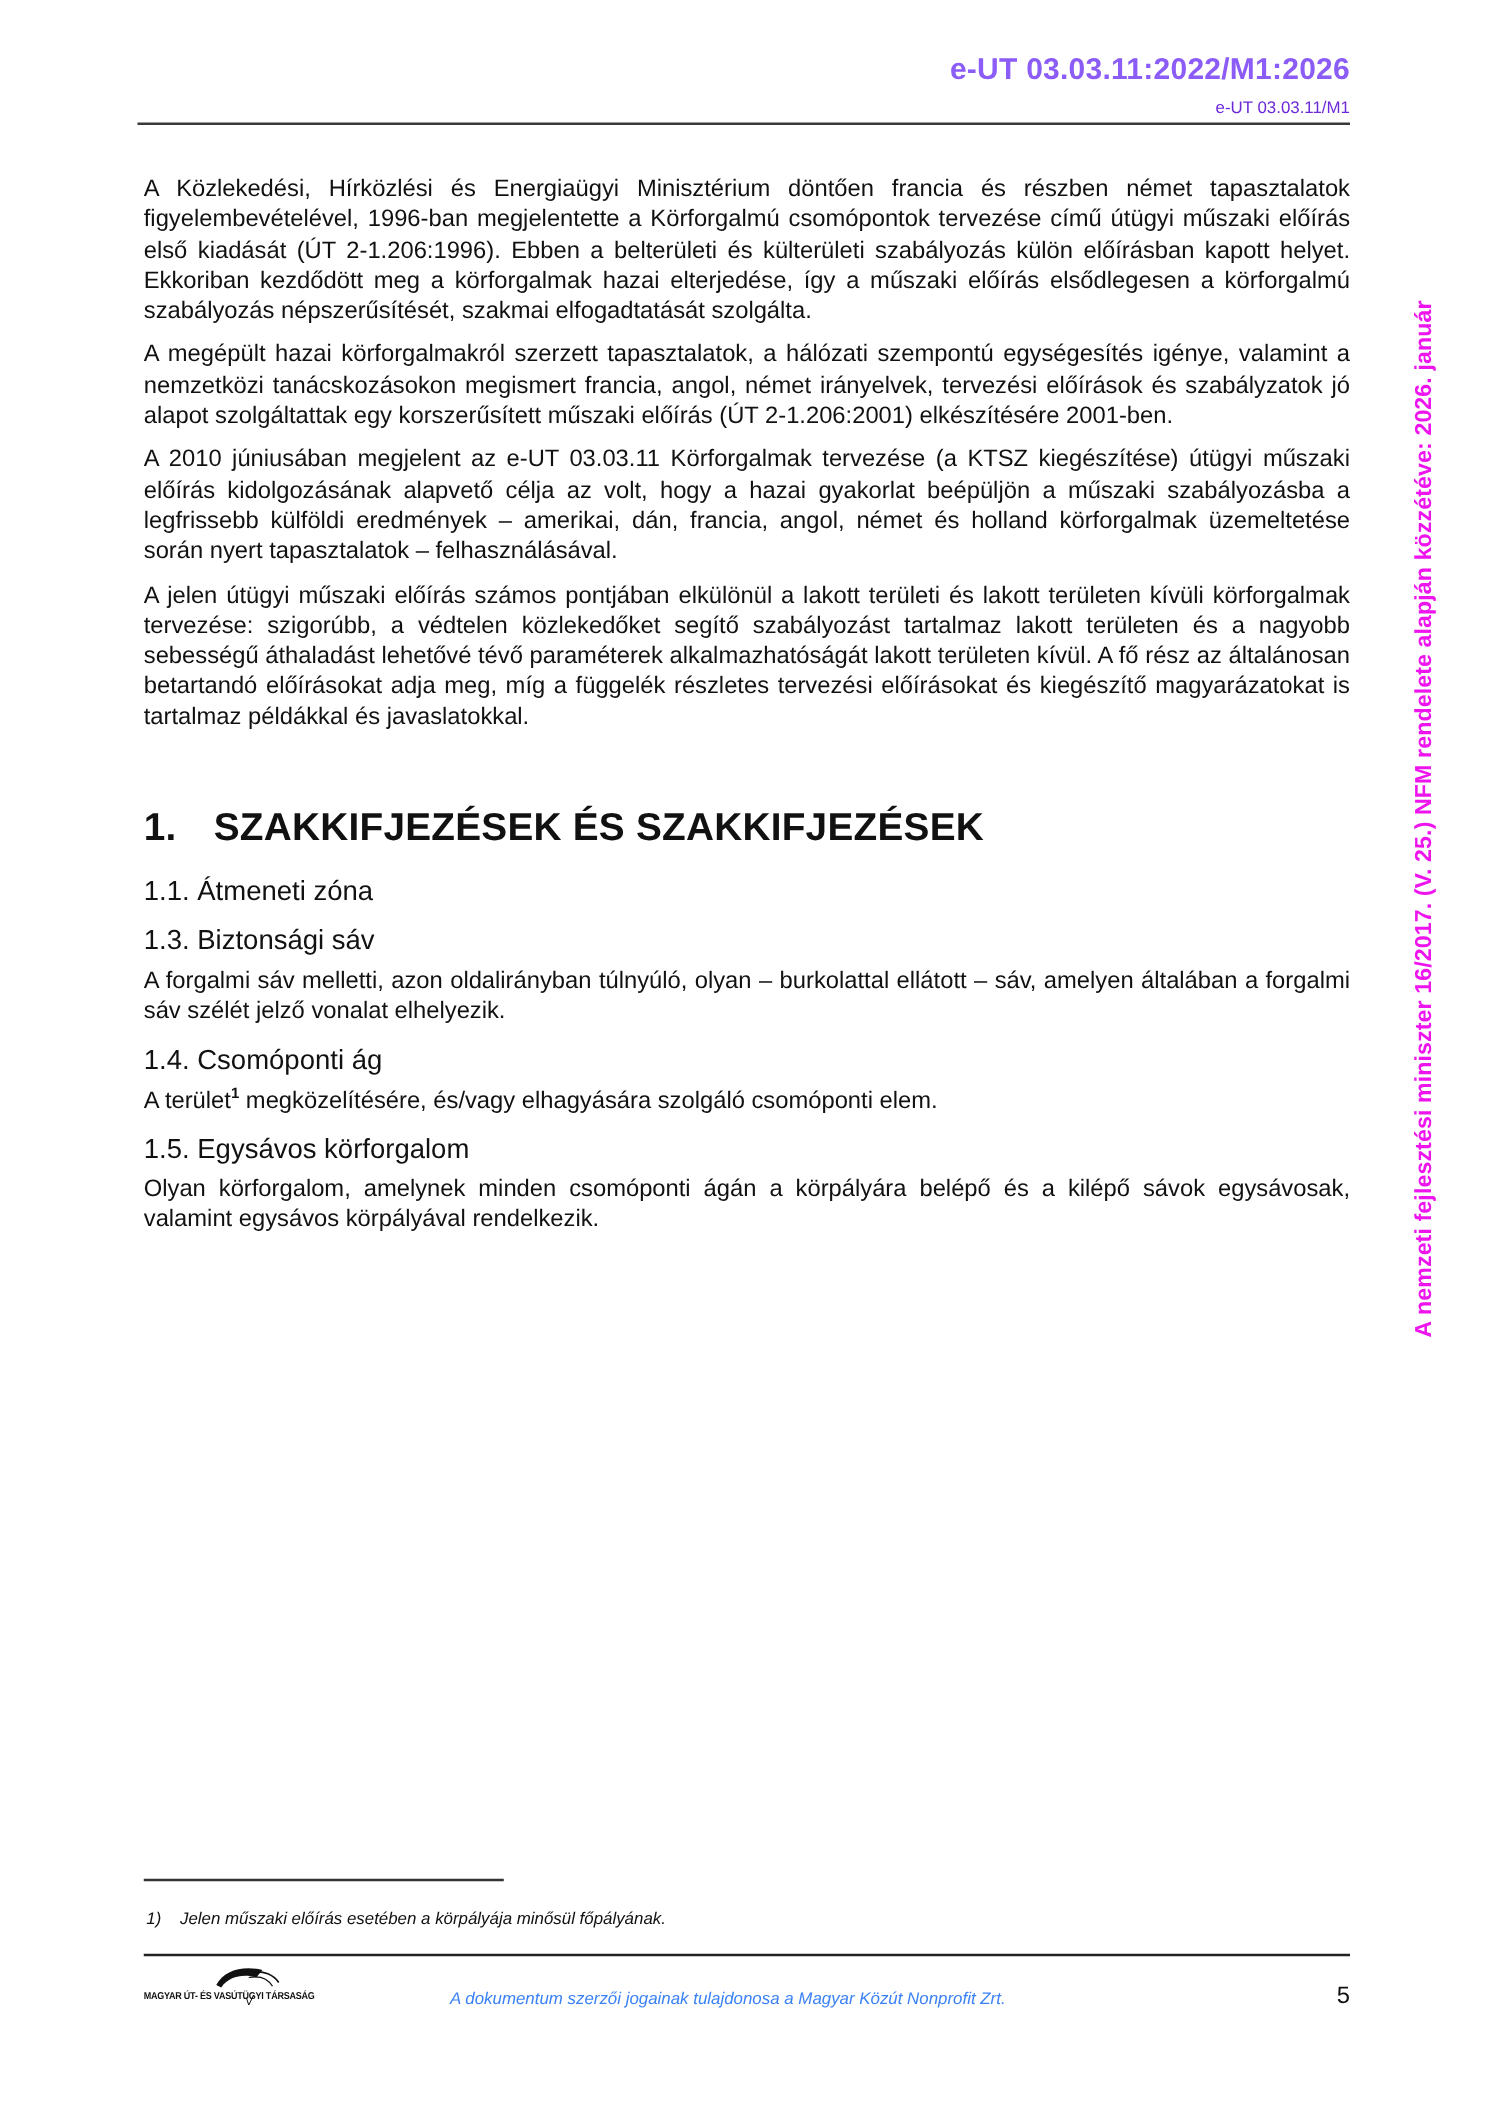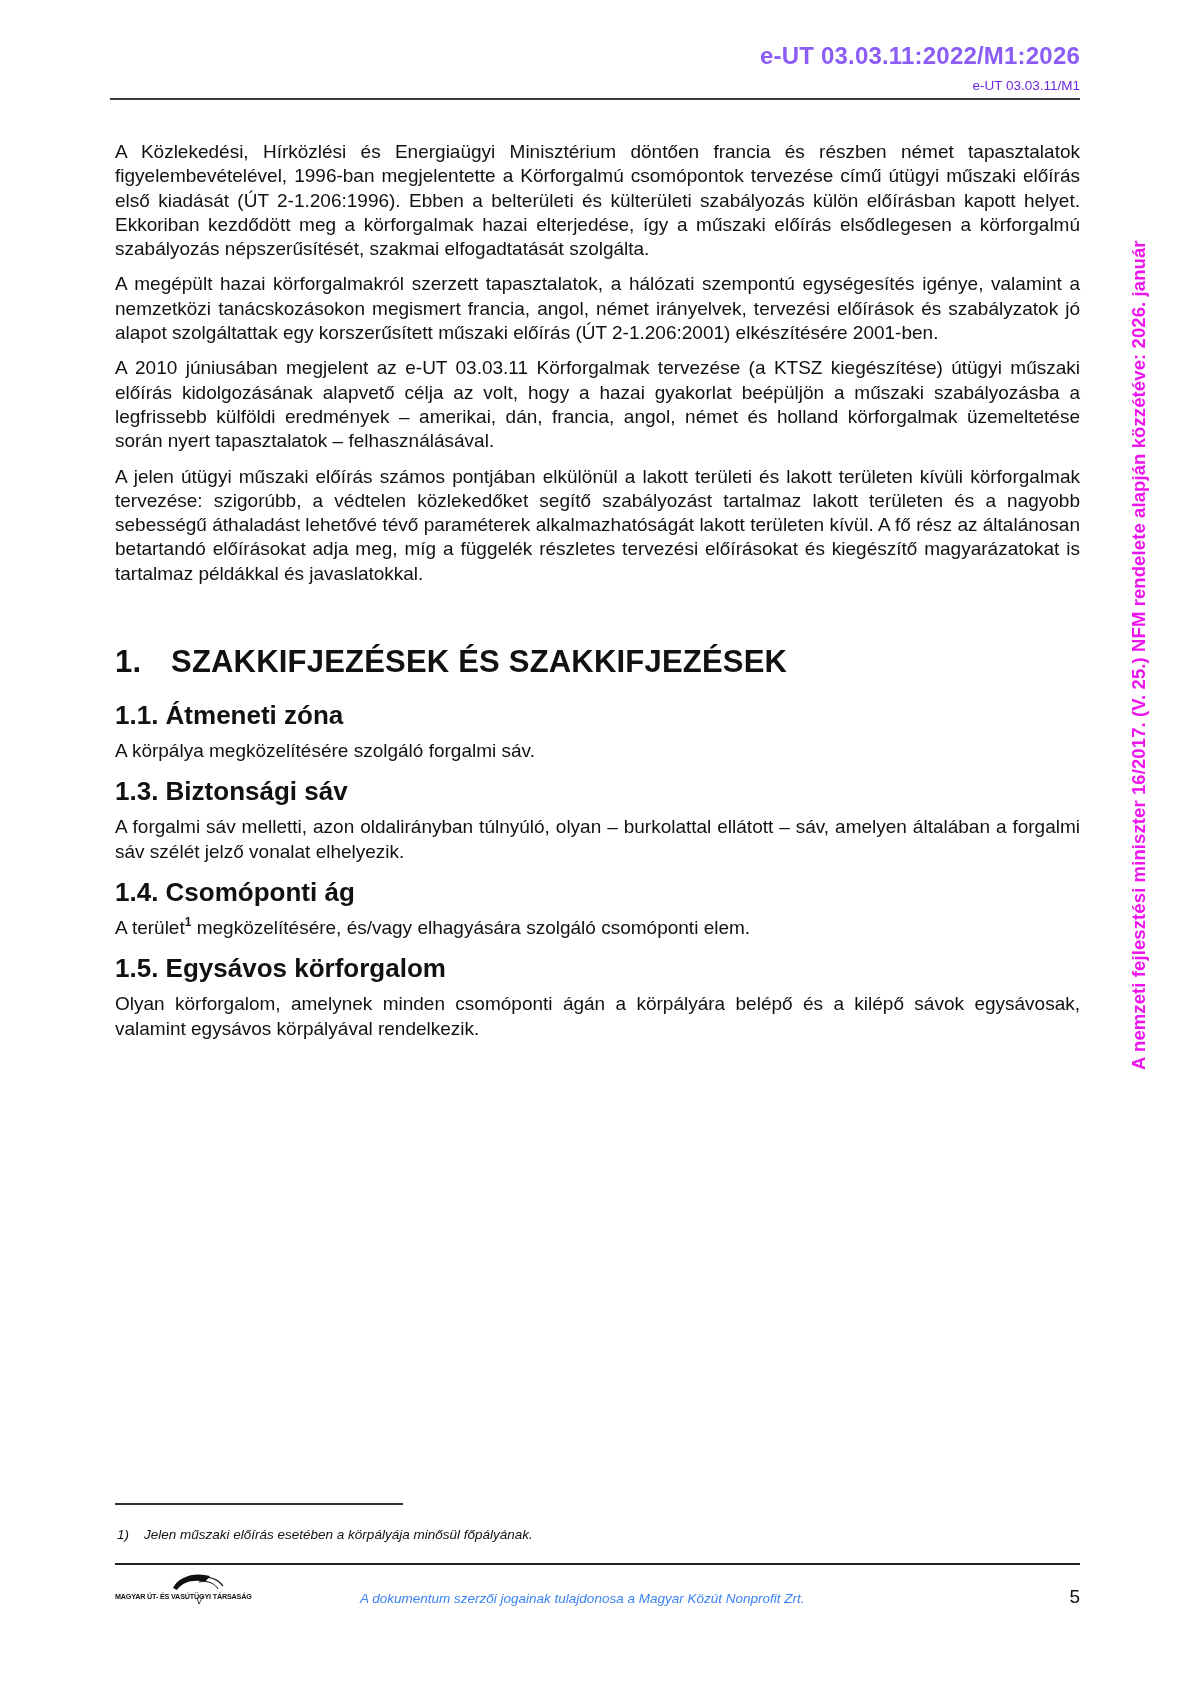--- a/index.html
+++ b/index.html
@@ -10,21 +10,21 @@
   .hdr-sub { right: 110px; top: 78px; font-size: 13.5px; color: #6d28d9; }
   .hdr-rule { left: 110px; width: 970px; top: 98px; height: 2px; background: #3a3a3a; }
   .side { left: 1128px; top: 1070px; width: 0; height: 0; }
   .side span { position: absolute; left: 0; top: 0; transform: rotate(-90deg); transform-origin: 0 0;
                white-space: nowrap; color: #ee14ee; font-weight: bold; font-size: 18.5px; letter-spacing: 0.1px; }
   .content { left: 115px; top: 140px; width: 965px; }
   h1.main { margin: 0 0 20px 0; font-size: 31px; font-weight: bold; letter-spacing: 0.3px; padding-top: 4px; }
   p { margin: 0 0 11px 0; font-size: 19px; line-height: 24.3px; text-align: justify; }
   h2.sec { margin: 58px 0 20px 0; font-size: 31px; font-weight: bold; letter-spacing: 0.2px; }
   h2.sec .num { display: inline-block; width: 56px; }
-  h3.sub { margin: 13px 0 8px 0; font-size: 26px; font-weight: bold; }
+  h3.sub { margin: 13px 0 8px 0; font-size: 22px; font-weight: normal; }
   h3.sub.first { margin-top: 0; }
   sup { font-size: 12px; font-weight: bold; vertical-align: 8px; line-height: 0; }
   .fn-rule { left: 115px; width: 288px; top: 1503px; height: 1.5px; background: #333; }
   .fn { left: 117px; top: 1527px; font-size: 13.5px; font-style: italic; color: #111; }
   .fn .mark { display: inline-block; width: 27px; }
   .ft-rule { left: 115px; width: 965px; top: 1563px; height: 2px; background: #222; }
   .logo { left: 115px; top: 1570px; width: 150px; height: 36px; }
   .logo-text { position: absolute; left: 0; top: 22px; font-size: 8px; font-weight: bold; letter-spacing: -0.2px; color: #111; white-space: nowrap; transform: scaleX(0.9); transform-origin: 0 0; }
   .ft-copy { left: 360px; top: 1591px; font-size: 13.5px; font-style: italic; color: #3b82f6; }
   .pgnum { right: 110px; top: 1586px; font-size: 19px; color: #111; }
@@ -43,21 +43,20 @@
 <div class="abs content">
   <p>A Közlekedési, Hírközlési és Energiaügyi Minisztérium döntően francia és részben német tapasztalatok figyelembevételével, 1996-ban megjelentette a Körforgalmú csomópontok tervezése című útügyi műszaki előírás első kiadását (ÚT 2-1.206:1996). Ebben a belterületi és külterületi szabályozás külön előírásban kapott helyet. Ekkoriban kezdődött meg a körforgalmak hazai elterjedése, így a műszaki előírás elsődlegesen a körforgalmú szabályozás népszerűsítését, szakmai elfogadtatását szolgálta.</p>
   <p>A megépült hazai körforgalmakról szerzett tapasztalatok, a hálózati szempontú egységesítés igénye, valamint a nemzetközi tanácskozásokon megismert francia, angol, német irányelvek, tervezési előírások és szabályzatok jó alapot szolgáltattak egy korszerűsített műszaki előírás (ÚT 2-1.206:2001) elkészítésére 2001-ben.</p>
   <p>A 2010 júniusában megjelent az e-UT 03.03.11 Körforgalmak tervezése (a KTSZ kiegészítése) útügyi műszaki előírás kidolgozásának alapvető célja az volt, hogy a hazai gyakorlat beépüljön a műszaki szabályozásba a legfrissebb külföldi eredmények – amerikai, dán, francia, angol, német és holland körforgalmak üzemeltetése során nyert tapasztalatok – felhasználásával.</p>
   <p>A jelen útügyi műszaki előírás számos pontjában elkülönül a lakott területi és lakott területen kívüli körforgalmak tervezése: szigorúbb, a védtelen közlekedőket segítő szabályozást tartalmaz lakott területen és a nagyobb sebességű áthaladást lehetővé tévő paraméterek alkalmazhatóságát lakott területen kívül. A fő rész az általánosan betartandó előírásokat adja meg, míg a függelék részletes tervezési előírásokat és kiegészítő magyarázatokat is tartalmaz példákkal és javaslatokkal.</p>
 
   <h2 class="sec"><span class="num">1.</span><span>SZAKKIFJEZÉSEK ÉS SZAKKIFJEZÉSEK</span></h2>
 
   <h3 class="sub first">1.1. Átmeneti zóna</h3>
 
-  <p>A körpálya megközelítésére szolgáló forgalmi sáv.</p>
 
   <h3 class="sub">1.3. Biztonsági sáv</h3>
   <p>A forgalmi sáv melletti, azon oldalirányban túlnyúló, olyan – burkolattal ellátott – sáv, amelyen általában a forgalmi sáv szélét jelző vonalat elhelyezik.</p>
 
   <h3 class="sub">1.4. Csomóponti ág</h3>
   <p><span>A terület</span><sup>1</sup><span> megközelítésére, és/vagy elhagyására szolgáló csomóponti elem.</span></p>
 
   <h3 class="sub">1.5. Egysávos körforgalom</h3>
   <p>Olyan körforgalom, amelynek minden csomóponti ágán a körpályára belépő és a kilépő sávok egysávosak, valamint egysávos körpályával rendelkezik.</p>
 </div>

